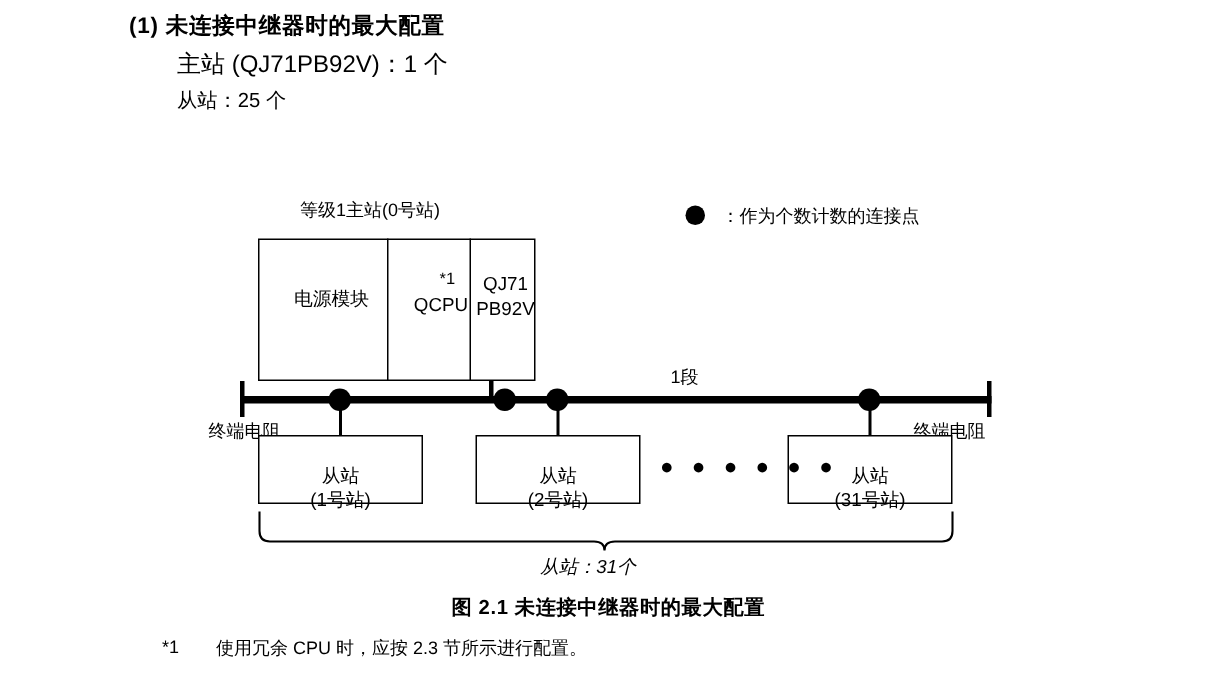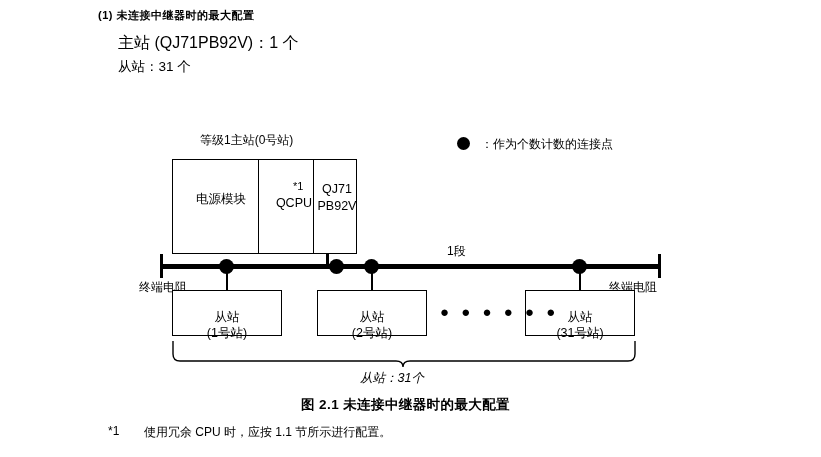--- a/index.html
+++ b/index.html
@@ -13,25 +13,24 @@
     position: relative;
     font-family: "Liberation Sans", "DejaVu Sans", sans-serif;
     color: #000000;
     overflow: hidden;
   }
   .abs { position: absolute; }
 
   
   #heading {
     left: 86px; top: 8px;
-    font-size: 11px;
+    font-size: 15px;
     font-weight: bold;
     letter-spacing: 0.5px;
     white-space: nowrap;
-    margin-left: 12px;
   }
   #line-master {
     left: 118px; top: 33px;
     font-size: 16px;
     white-space: nowrap;
   }
   #line-slave {
     left: 118px; top: 58px;
     font-size: 13.5px;
     white-space: nowrap;
@@ -209,21 +208,21 @@
     left: 144px; top: 424px;
     font-size: 12px;
     white-space: nowrap;
   }
 </style>
 </head>
 <body>
 
 <div class="abs" id="heading">(1) 未连接中继器时的最大配置</div>
 <div class="abs" id="line-master">主站 (QJ71PB92V)：1 个</div>
-<div class="abs" id="line-slave">从站：31 个</div>
+<div class="abs" id="line-slave">从站：25 个</div>
 
 <div class="abs" id="label-class1">等级1主站(0号站)</div>
 
 <div class="abs" id="legend-dot"></div>
 <div class="abs" id="legend-text">：作为个数计数的连接点</div>
 
 <div class="abs" id="master-box"></div>
 <div class="abs vdiv" id="vdiv1"></div>
 <div class="abs vdiv" id="vdiv2"></div>
 <div class="abs" id="txt-power">电源模块</div>
@@ -265,13 +264,13 @@
 </div>
 <div class="abs" id="dots-ellipsis">● ● ● ● ● ●</div>
 
 <svg class="abs" id="brace-svg" width="464" height="30" viewBox="0 0 464 30">
   <path d="M1,1 L1,14 Q1,21 8,21 L224,21 Q231,21 231,27 Q231,21 238,21 L456,21 Q463,21 463,14 L463,1" fill="none" stroke="#000" stroke-width="1.4"></path>
 </svg>
 <div class="abs" id="txt-slave-total">从站：31个</div>
 
 <div class="abs" id="caption">图 2.1  未连接中继器时的最大配置</div>
 <div class="abs" id="footnote-mark">*1</div>
-<div class="abs" id="footnote-text">使用冗余 CPU 时，应按 1.1 节所示进行配置。</div>
+<div class="abs" id="footnote-text">使用冗余 CPU 时，应按 2.3 节所示进行配置。</div>
 
 </body></html>

